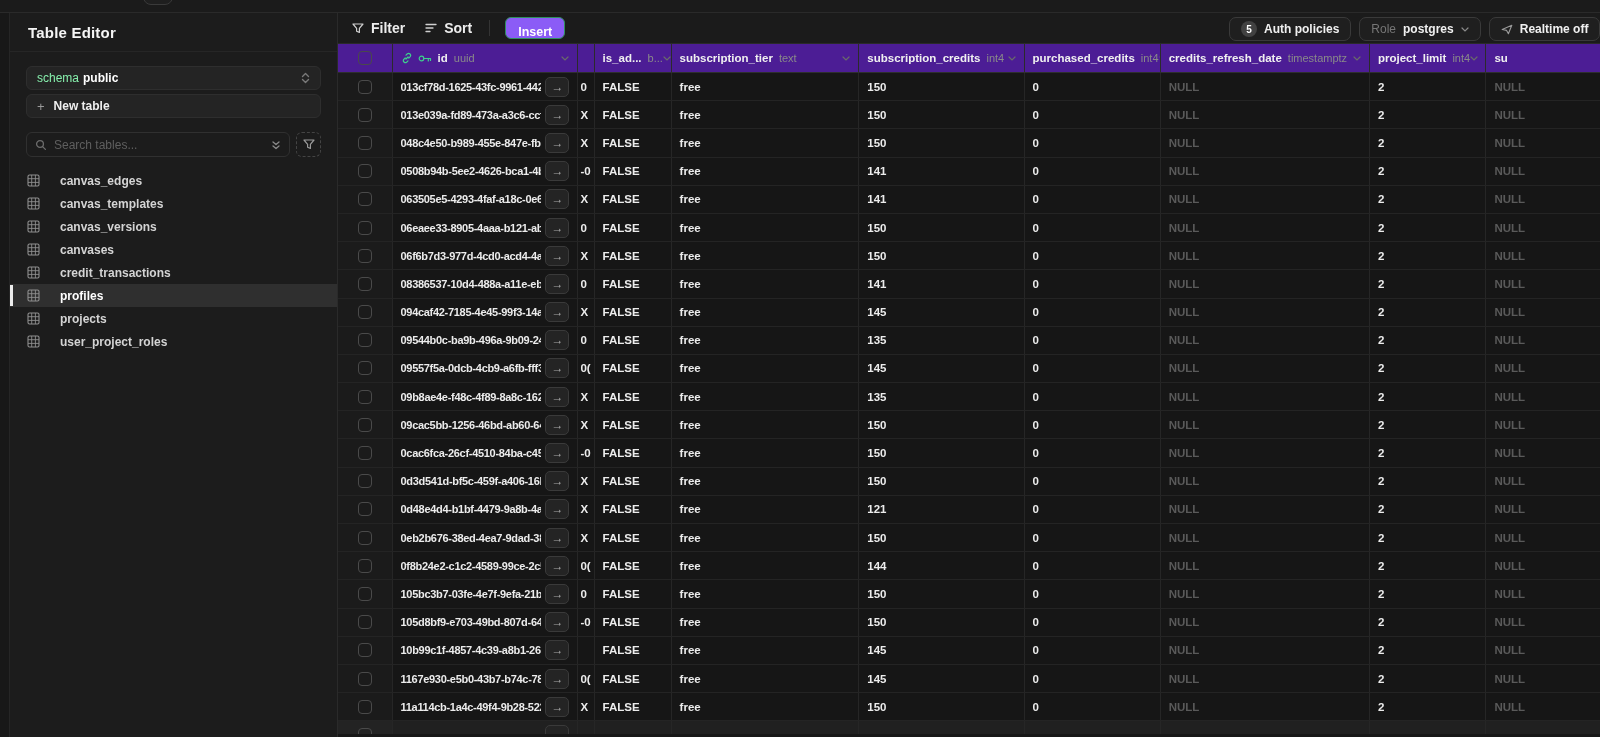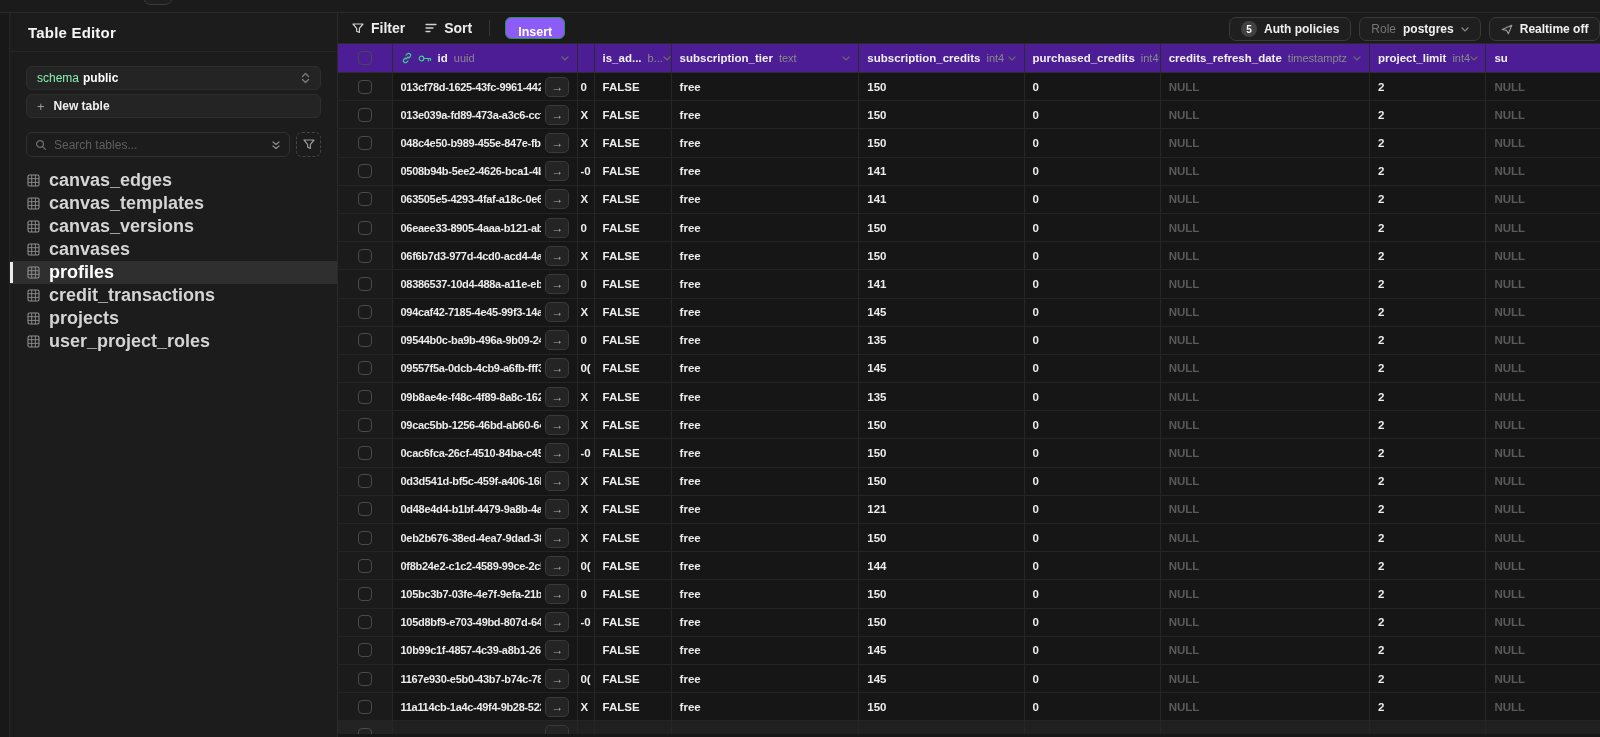--- a/index.html
+++ b/index.html
@@ -20,21 +20,21 @@
   .schema-value { color:#fff; font-weight:700; }
   .updown { margin-left:auto; color:#7a7a7a; }
   .plus-glyph { color:#9a9a9a; font-size:13px; margin-right:9px; font-weight:400; }
   .panel-btn-label { color:#efefef; font-weight:700; font-size:12px; }
   .search-row { display:flex; gap:6px; margin-top:14px; margin-bottom:10px; }
   .search-box { flex:1; height:25px; border:1px solid #303030; border-radius:6px; display:flex; align-items:center; padding:0 8px; background:#1c1c1c; }
   .search-placeholder { color:#5f5f5f; font-size:12px; margin-left:7px; flex:1; }
   .filter-sq { width:25px; height:25px; border:1px dashed #444; border-radius:6px; display:flex; align-items:center; justify-content:center; }
   .table-list { margin-top:2px; }
   .table-item { height:23px; display:flex; align-items:center; padding-left:17px; cursor:pointer; position:relative; }
-  .table-item .ti-label { color:#d4d4d4; font-weight:600; font-size:18px; margin-left:9px;text-align:right; }
+  .table-item .ti-label { color:#d4d4d4; font-weight:600; font-size:12px; margin-left:20px;text-align:right; }
   .table-item.active { background:#2f2f2f; }
   .table-item.active::before { content:""; position:absolute; left:0; top:1px; bottom:1px; width:3px; background:#ececec; }
   .table-item.active .ti-label { color:#ffffff; font-weight:700; }
   .lock-ic { margin-left:8px; display:flex; }
   .main { flex:1; min-width:0; background:#171717; display:flex; flex-direction:column; position:relative; }
   .toolbar { height:31px; border-bottom:1px solid #2a2a2a; background:#1b1b1b; display:flex; align-items:center; padding-left:14px; position:relative; }
   .tb-btn { display:flex; align-items:center; gap:7px; color:#ededed; font-size:14px; font-weight:600; cursor:pointer; }
   .tb-sep { width:1px; height:16px; background:#343434; margin:0 15px 0 17px; }
   .insert-btn { height:22px; background:#8b5cf6; border:1px solid #2f8f5e; border-radius:6px;
     display:flex; align-items:center; gap:7px; padding:0 12px; color:#fff; font-weight:700; font-size:12.5px; cursor:pointer;flex-direction:column; }
@@ -164,39 +164,39 @@
           <span>
             <svg width="13" height="13" viewBox="0 0 13 13">
               <rect x="1" y="1" width="11" height="11" rx="1.5" stroke="#8f8f8f" stroke-width="1.1" fill="none"></rect>
               <path d="M1 4.7 H12 M1 8.4 H12 M4.7 1 V12 M8.4 1 V12" stroke="#8f8f8f" stroke-width="0.9"></path>
             </svg>
           </span>
           <span class="ti-label">canvases</span>
 
         </div>
 
+        <div class="table-item">
+          <span>
+            <svg width="13" height="13" viewBox="0 0 13 13">
+              <rect x="1" y="1" width="11" height="11" rx="1.5" stroke="#8f8f8f" stroke-width="1.1" fill="none"></rect>
+              <path d="M1 4.7 H12 M1 8.4 H12 M4.7 1 V12 M8.4 1 V12" stroke="#8f8f8f" stroke-width="0.9"></path>
+            </svg>
+          </span>
+          <span class="ti-label">credit_transactions</span>
+
+        </div>
+
         <div class="table-item active">
           <span>
             <svg width="13" height="13" viewBox="0 0 13 13">
               <rect x="1" y="1" width="11" height="11" rx="1.5" stroke="#8f8f8f" stroke-width="1.1" fill="none"></rect>
               <path d="M1 4.7 H12 M1 8.4 H12 M4.7 1 V12 M8.4 1 V12" stroke="#8f8f8f" stroke-width="0.9"></path>
             </svg>
           </span>
           <span class="ti-label">profiles</span>
-
-        </div>
-
-        <div class="table-item">
-          <span>
-            <svg width="13" height="13" viewBox="0 0 13 13">
-              <rect x="1" y="1" width="11" height="11" rx="1.5" stroke="#8f8f8f" stroke-width="1.1" fill="none"></rect>
-              <path d="M1 4.7 H12 M1 8.4 H12 M4.7 1 V12 M8.4 1 V12" stroke="#8f8f8f" stroke-width="0.9"></path>
-            </svg>
-          </span>
-          <span class="ti-label">credit_transactions</span>
 
         </div>
 
         <div class="table-item">
           <span>
             <svg width="13" height="13" viewBox="0 0 13 13">
               <rect x="1" y="1" width="11" height="11" rx="1.5" stroke="#8f8f8f" stroke-width="1.1" fill="none"></rect>
               <path d="M1 4.7 H12 M1 8.4 H12 M4.7 1 V12 M8.4 1 V12" stroke="#8f8f8f" stroke-width="0.9"></path>
             </svg>
           </span>

